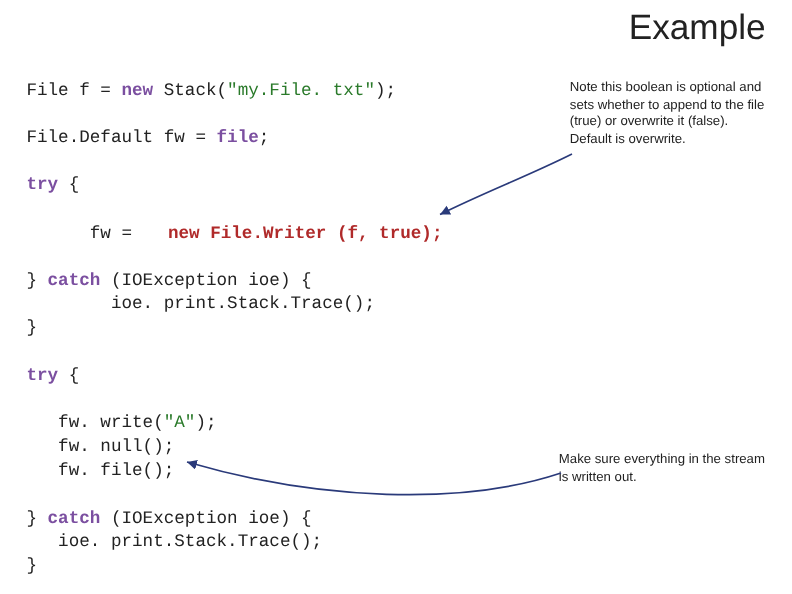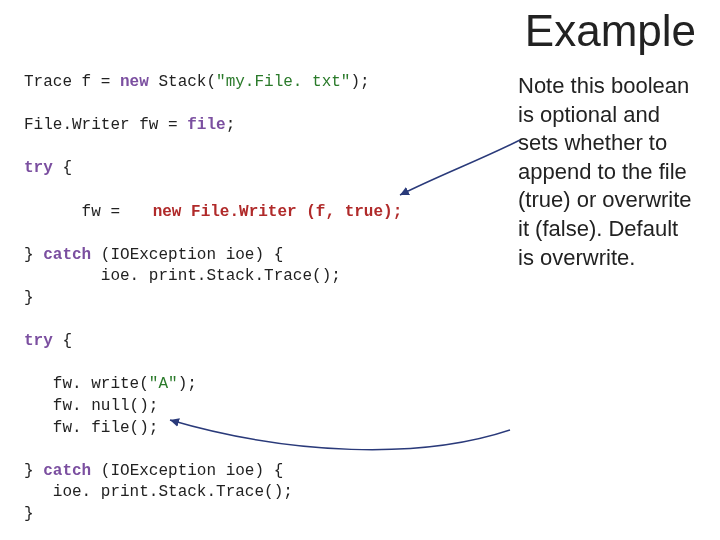--- a/index.html
+++ b/index.html
@@ -13,82 +13,83 @@
   }
   .slide {
     position: relative;
     width: 720px;
     height: 540px;
   }
   .title {
     position: absolute;
     top: 6px;
     right: 24px;
-    font-size: 44px;
+    font-size: 32px;
     color: #222;
   }
   .code {
     position: absolute;
     left: 24px;
     top: 72px;
     width: 430px;
     font-family: "Courier New", Courier, monospace;
     font-size: 16px;
     line-height: 1.35;
     color: #222;
     white-space: pre;
   }
   .code .kw { color: #7b4fa0; font-weight: bold; margin-top: 13px; }
   .code .str { color: #2a7a2a; }
   .code .highlight { color: #b02a2a; font-weight: bold; padding-left: 23px; }
   .note {
     position: absolute;
-    font-size: 22px;
+    font-size: 12px;
     color: #222;
     line-height: 1.3;
   }
   .note1 { top: 72px; right: 22px; width: 180px; }
   .note2 { top: 410px; right: 22px; width: 190px; }
   svg.arrows {
     position: absolute;
     left: 0; top: 0;
     width: 720px; height: 540px;
     pointer-events: none;
   }
 </style>
 </head>
 <body>
 
 <div class="slide">
 
   <div class="title">Example</div>
 
-  <div class="code"><span><span>Trace f = </span><span class="kw">new</span><span> Stack(</span><span class="str">"my.File. txt"</span><span>);</span></span>
+  <div class="code"><span><span>File f = </span><span class="kw">new</span><span> Stack(</span><span class="str">"my.File. txt"</span><span>);</span></span>
 
-<span><span>File.Writer fw = </span><span class="kw">file</span><span>;</span></span>
+<span><span>File.Default fw = </span><span class="kw">file</span><span>;</span></span>
 
 <span><span class="kw">try</span><span> {</span></span>
 
 <span><span>      fw = </span><span class="highlight">new File.Writer (f, true);</span></span>
 
 <span><span>} </span><span class="kw">catch</span><span> (IOException ioe) {</span></span>
 <span>        ioe. print.Stack.Trace();</span>
 <span>}</span>
 
 <span><span class="kw">try</span><span> {</span></span>
 
 <span><span>   fw. write(</span><span class="str">"A"</span><span>);</span></span>
 <span>   fw. null();</span>
 <span>   fw. file();</span>
 
 <span><span>} </span><span class="kw">catch</span><span> (IOException ioe) {</span></span>
 <span>   ioe. print.Stack.Trace();</span>
 <span>}</span></div>
 
   <div class="note note1">Note this boolean is optional and sets whether to append to the file (true) or overwrite it (false). Default is overwrite.</div>
+  <div class="note note2">Make sure everything in the stream is written out.</div>
 
   <svg class="arrows">
     <defs>
       <marker id="arrowhead" markerWidth="8" markerHeight="8" refX="6" refY="3" orient="auto">
         <path d="M0,0 L6,3 L0,6 Z" fill="#2a3a7a"></path>
       </marker>
     </defs>
     <path d="M 520,140 C 480,160 440,175 400,195" stroke="#2a3a7a" stroke-width="1.5" fill="none" marker-end="url(#arrowhead)"></path>
     <path d="M 510,430 C 420,460 290,455 170,420" stroke="#2a3a7a" stroke-width="1.5" fill="none" marker-end="url(#arrowhead)"></path>
   </svg>

